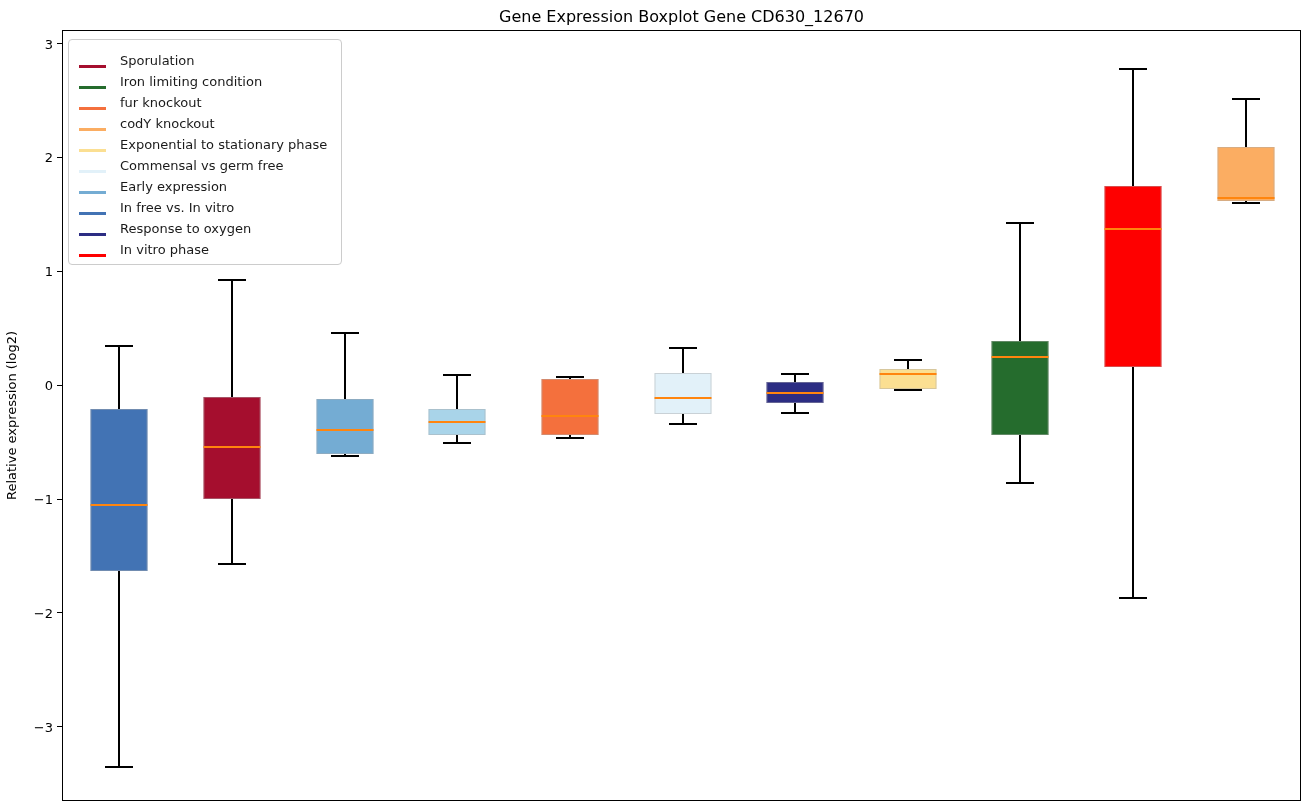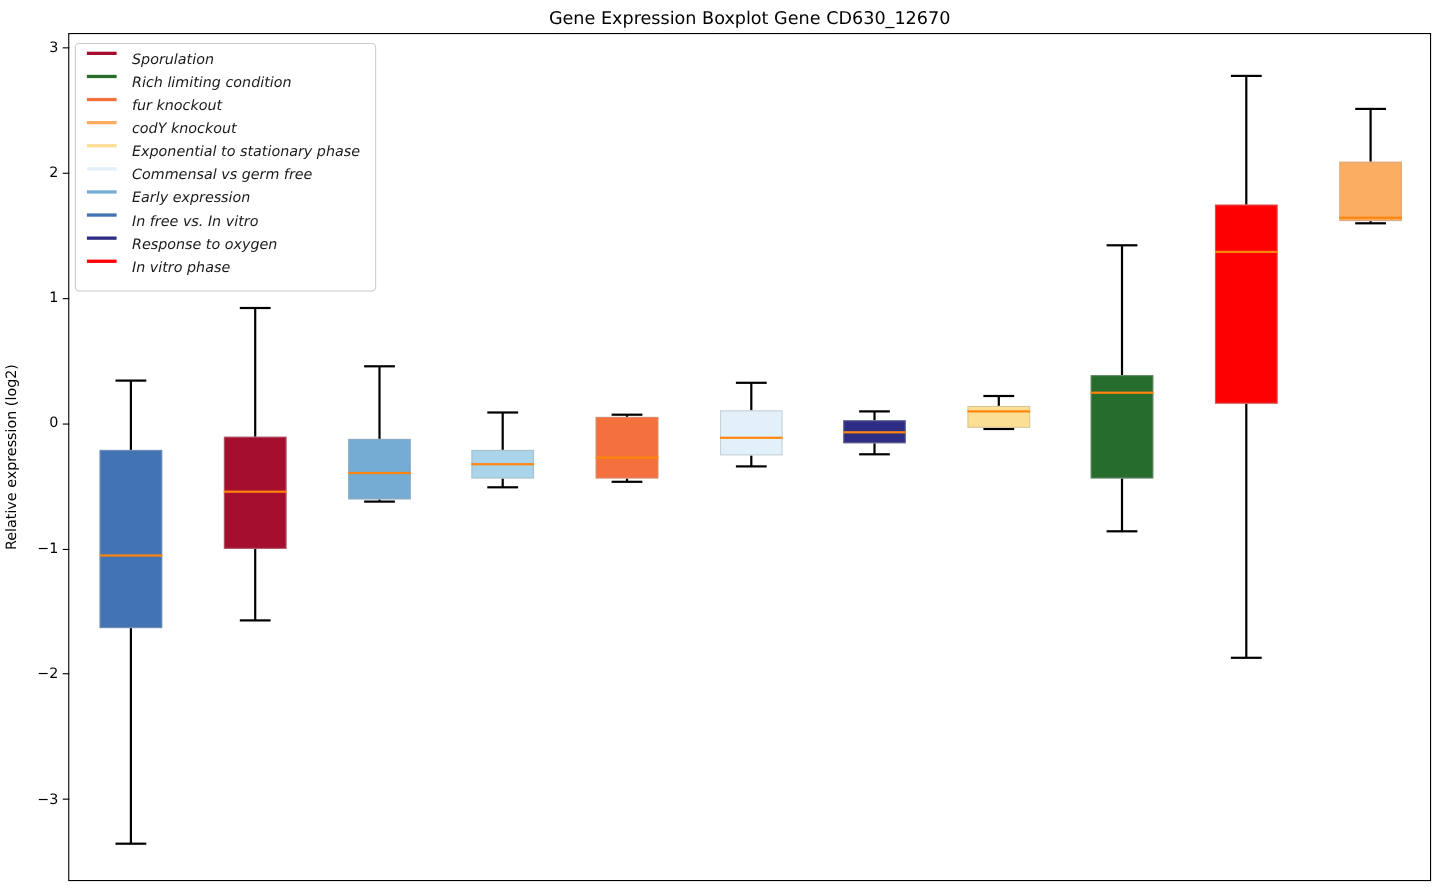--- a/index.html
+++ b/index.html
@@ -12,21 +12,21 @@
     text-align: center; font-size: 13px; color: #000;
     transform: rotate(-90deg); transform-origin: center center; }
   .plot-area { position: absolute; left: 62px; top: 30px; width: 1239px; height: 771px;
     border: 1px solid #000; overflow: visible; }
   .ytick-label { position: absolute; left: -40px; width: 30px; text-align: right;
     font-size: 13px; color: #000; transform: translateY(-50%); }
   .ytick-mark { position: absolute; left: -6px; width: 6px; height: 1px; background: #000; }
   .legend { position: absolute; left: 5px; top: 8px; width: 274px;
     background: rgba(255,255,255,0.85); border: 1px solid #cccccc; border-radius: 4px;
     padding: 7px 10px 7px 10px; }
-  .legend-row { display: flex; align-items: flex-start; height: 21px; font-style: italic; }
+  .legend-row { display: flex; align-items: flex-end; height: 21px; }
   .legend-swatch { width: 27px; height: 3px; margin-right: 14px; flex: 0 0 auto; }
   .legend-label { font-size: 13px; color: #1a1a1a; white-space: nowrap; }
   .box-group { position: absolute; }
   .whisker-line { position: absolute; width: 2px; background: #000;
     transform: translateX(-50%); }
   .whisker-cap { position: absolute; height: 2px; background: #000;
     transform: translateX(-50%); }
   .box-rect { position: absolute; transform: translateX(-50%);
     border: 1px solid rgba(170,170,170,0.45); }
   .median-line { position: absolute; height: 2px; transform: translateX(-50%); }
@@ -144,21 +144,21 @@
           <div class="median-line" style="left: 1182.68px; top: 166.411px; width: 57px; background: rgb(255, 133, 14);"></div>
         </div>
       </div>
     <div class="legend" id="legend">
         <div class="legend-row">
           <div class="legend-swatch" style="background: rgb(165, 14, 46);"></div>
           <div class="legend-label">Sporulation</div>
         </div>
         <div class="legend-row">
           <div class="legend-swatch" style="background: rgb(37, 108, 45);"></div>
-          <div class="legend-label">Rich limiting condition</div>
+          <div class="legend-label">Iron limiting condition</div>
         </div>
         <div class="legend-row">
           <div class="legend-swatch" style="background: rgb(244, 112, 61);"></div>
           <div class="legend-label">fur knockout</div>
         </div>
         <div class="legend-row">
           <div class="legend-swatch" style="background: rgb(251, 173, 98);"></div>
           <div class="legend-label">codY knockout</div>
         </div>
         <div class="legend-row">

